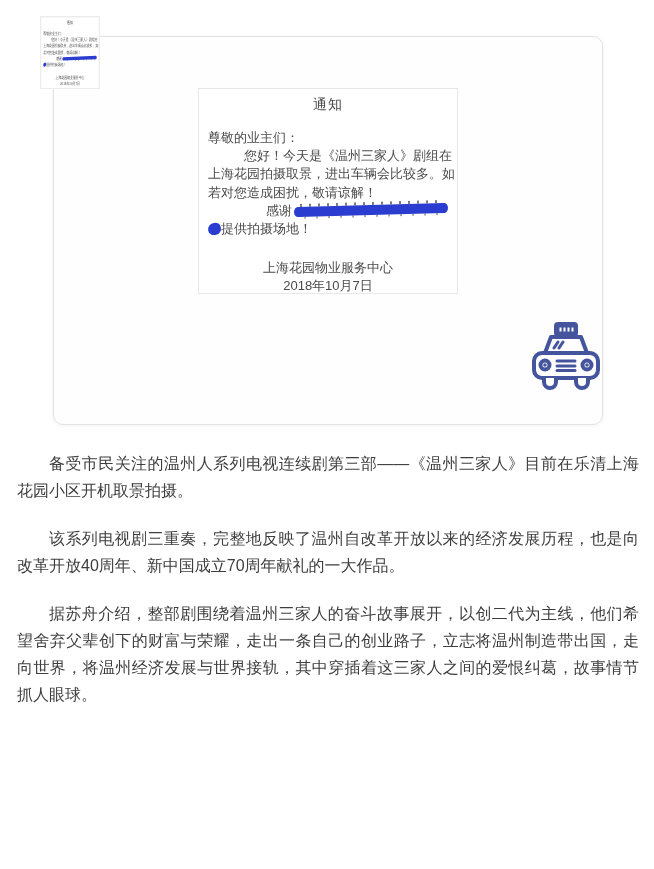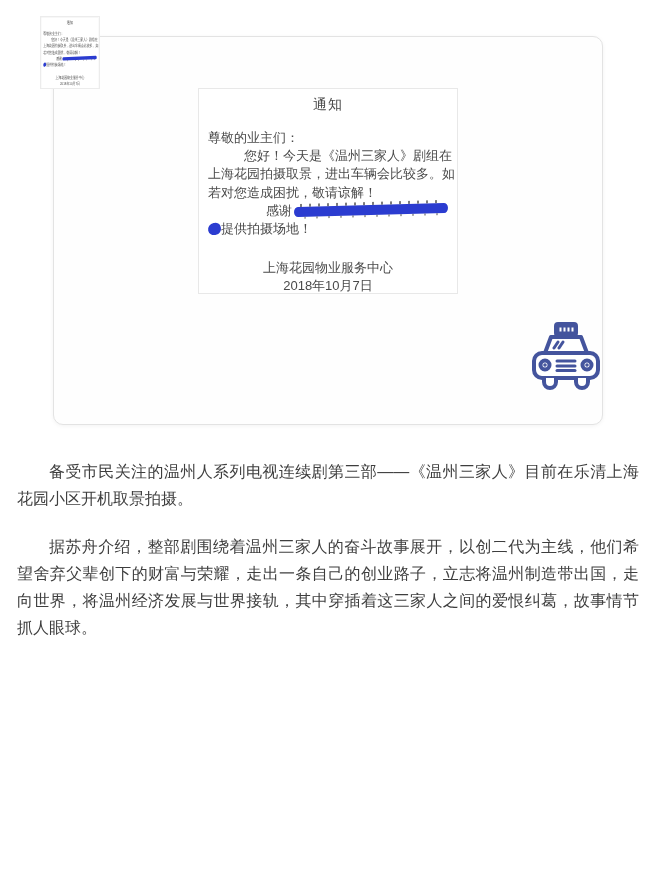--- a/index.html
+++ b/index.html
@@ -55,21 +55,21 @@
   }
   .notice-footer{margin-top:21px;text-align:center;font-size:13px;line-height:18.2px;}
   
   .taxi-wrap{position:absolute;left:476px;top:283px;width:72px;height:72px;}
   
   .article{
     position:absolute;left:17px;top:446px;width:622px;
     color:var(--text-color,#3e3e3e);
     font-size:16px;line-height:27px;text-align:justify;
   }
-  .article p{margin:12px 0 21px 0;text-indent:2em;}
+  .article p{margin:4px 0 21px 0;text-indent:2em;}
 </style>
 </head>
 <body style="--redaction-blue: #2b3cd0; --text-color: #3e3e3e;">
 
 <div class="media-box">
 
   <div class="notice-card notice-main" id="notice-main">
       <div class="notice-title">通知</div>
       <div class="notice-body">
         <div class="notice-line"><span>尊敬的业主们：</span></div>
@@ -136,14 +136,15 @@
         <div class="notice-footer">
           <div>上海花园物业服务中心</div>
           <div>2018年10月7日</div>
         </div>
       </div>
   </div>
 </div>
 
 <div class="article" id="article">
     <p>备受市民关注的温州人系列电视连续剧第三部——《温州三家人》目前在乐清上海花园小区开机取景拍摄。</p>
+    <p>该系列电视剧三重奏，完整地反映了温州自改革开放以来的经济发展历程，也是向改革开放40周年、新中国成立70周年献礼的一大作品。</p>
     <p>据苏舟介绍，整部剧围绕着温州三家人的奋斗故事展开，以创二代为主线，他们希望舍弃父辈创下的财富与荣耀，走出一条自己的创业路子，立志将温州制造带出国，走向世界，将温州经济发展与世界接轨，其中穿插着这三家人之间的爱恨纠葛，故事情节抓人眼球。</p>
   </div>
 
 </body></html>

